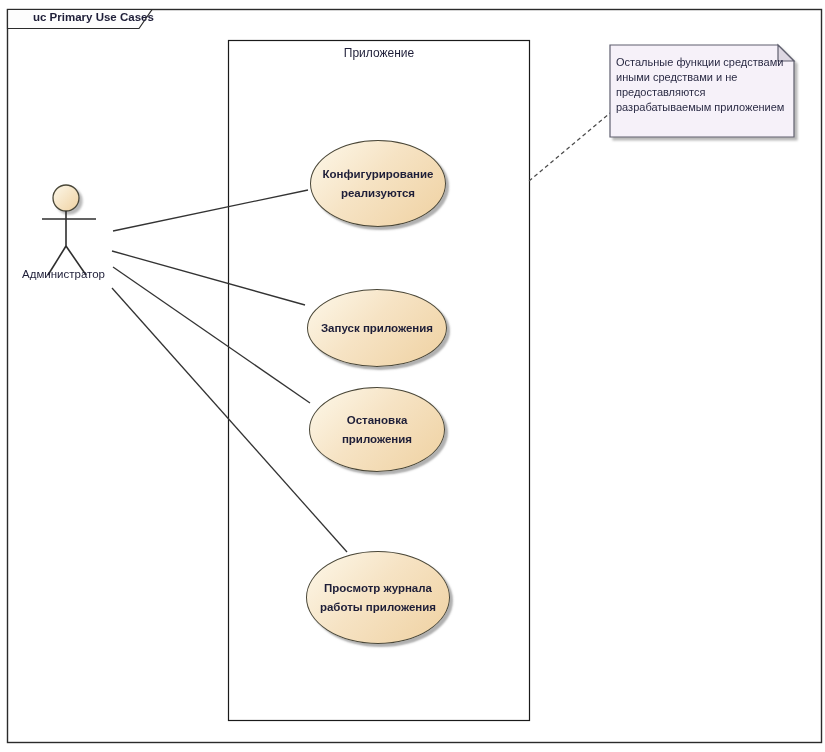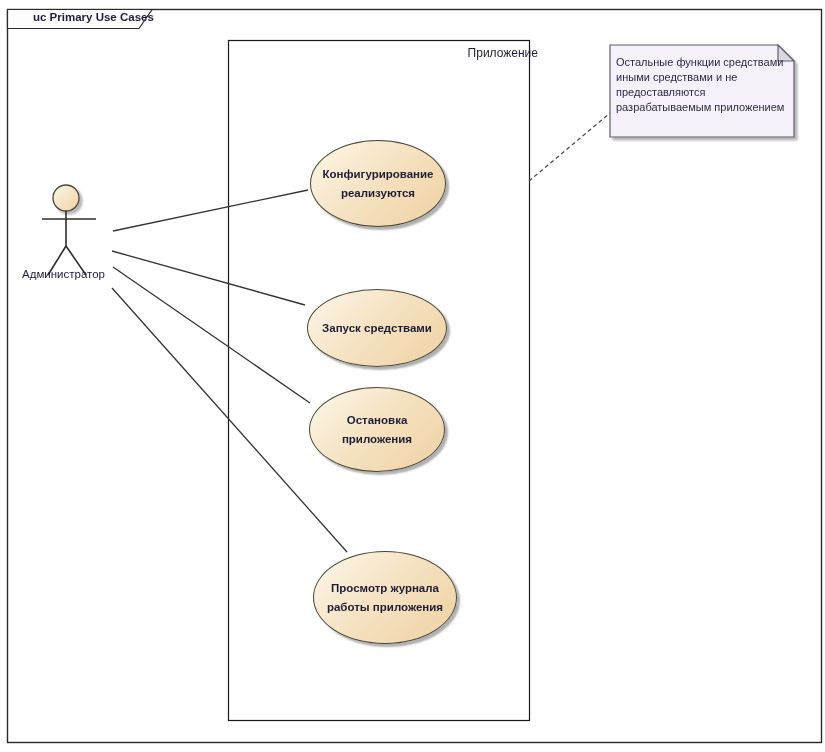--- a/index.html
+++ b/index.html
@@ -3,35 +3,35 @@
 <meta charset="utf-8">
 <style>
   html,body{margin:0;padding:0;}
   body{
     width:825px;height:752px;position:relative;background:#ffffff;
     font-family:"Liberation Sans", sans-serif;color:#1e1e38;overflow:hidden;
   }
   #diagram-svg{position:absolute;left:0;top:0;width:825px;height:752px;}
   .label{position:absolute;color:#1e1e38;}
   .frame-tab-label{left:13px;top:11px;font-size:11.5px;font-weight:bold;white-space:nowrap;margin-left:20px;}
-  .boundary-label{left:228px;top:46px;width:302px;text-align:right;font-size:12px;margin-left:8px;}
+  .boundary-label{left:228px;top:46px;width:302px;text-align:center;font-size:12px;}
   .actor-label{left:22px;top:268px;width:98px;text-align:left;font-size:11.5px;font-weight:normal;}
   .usecase{
     position:absolute;border-radius:50%;
     background:linear-gradient(135deg,#fdf8ea 0%,#f6e3c4 45%,#efd1a1 100%);
     border:1.4px solid #4a4738;
     box-shadow:3px 3px 2px rgba(150,150,150,0.75);
     display:flex;align-items:center;justify-content:center;
     text-align:center;font-size:11.5px;font-weight:bold;line-height:19px;
     padding:0 16px;box-sizing:border-box;
   }
   .uc1{left:310px;top:140px;width:136px;height:87px;}
   .uc2{left:307px;top:289px;width:140px;height:78px;padding:0 10px;}
   .uc3{left:309px;top:387px;width:136px;height:85px;}
-  .uc4{left:313px;top:551px;width:144px;height:93px;padding:0 12px;justify-content:flex-end;}
+  .uc4{left:306px;top:551px;width:144px;height:93px;padding:0 12px;justify-content:flex-end;}
   .note-text{
     left:616px;top:55px;width:176px;font-size:11px;line-height:15px;color:#2b2b45;
   }
 </style>
 </head>
 <body>
 
 <svg id="diagram-svg" viewBox="0 0 825 752" xmlns="http://www.w3.org/2000/svg">
   <defs>
     <linearGradient id="cream" x1="0%" y1="0%" x2="100%" y2="100%">
@@ -70,21 +70,21 @@
 </svg>
 
 <div class="label frame-tab-label">uc Primary Use Cases</div>
 
 <div class="label boundary-label">Приложение</div>
 
 <div class="usecase uc1">
   <span>Конфигурирование реализуются</span>
 </div>
 <div class="usecase uc2">
-  <span>Запуск средствами</span>
+  <span>Запуск приложения</span>
 </div>
 <div class="usecase uc3">
   <span>Остановка приложения</span>
 </div>
 <div class="usecase uc4">
   <span>Просмотр журнала работы приложения</span>
 </div>
 
 <div class="label actor-label">Администратор</div>
 

